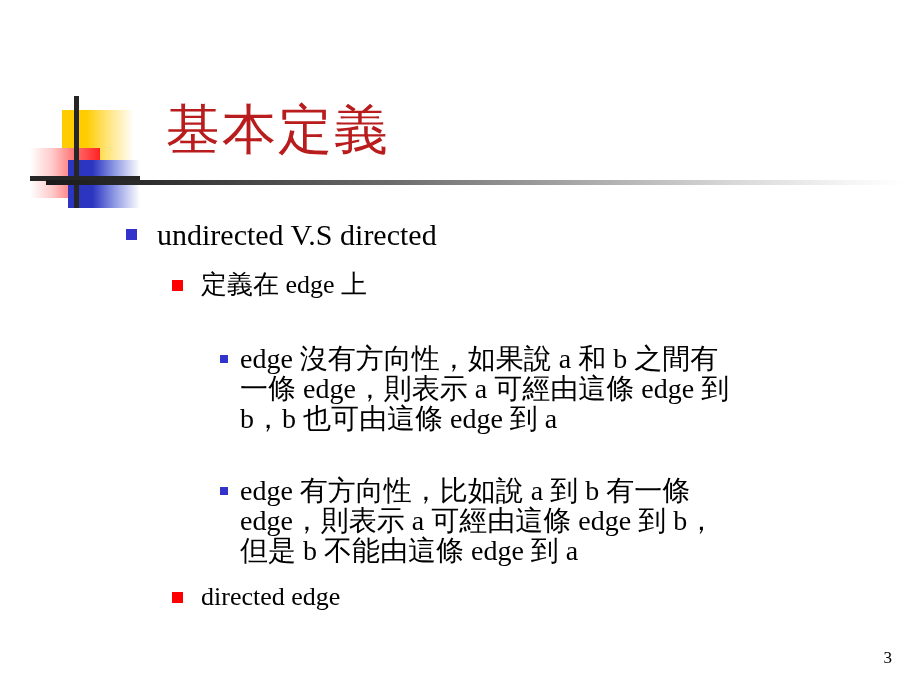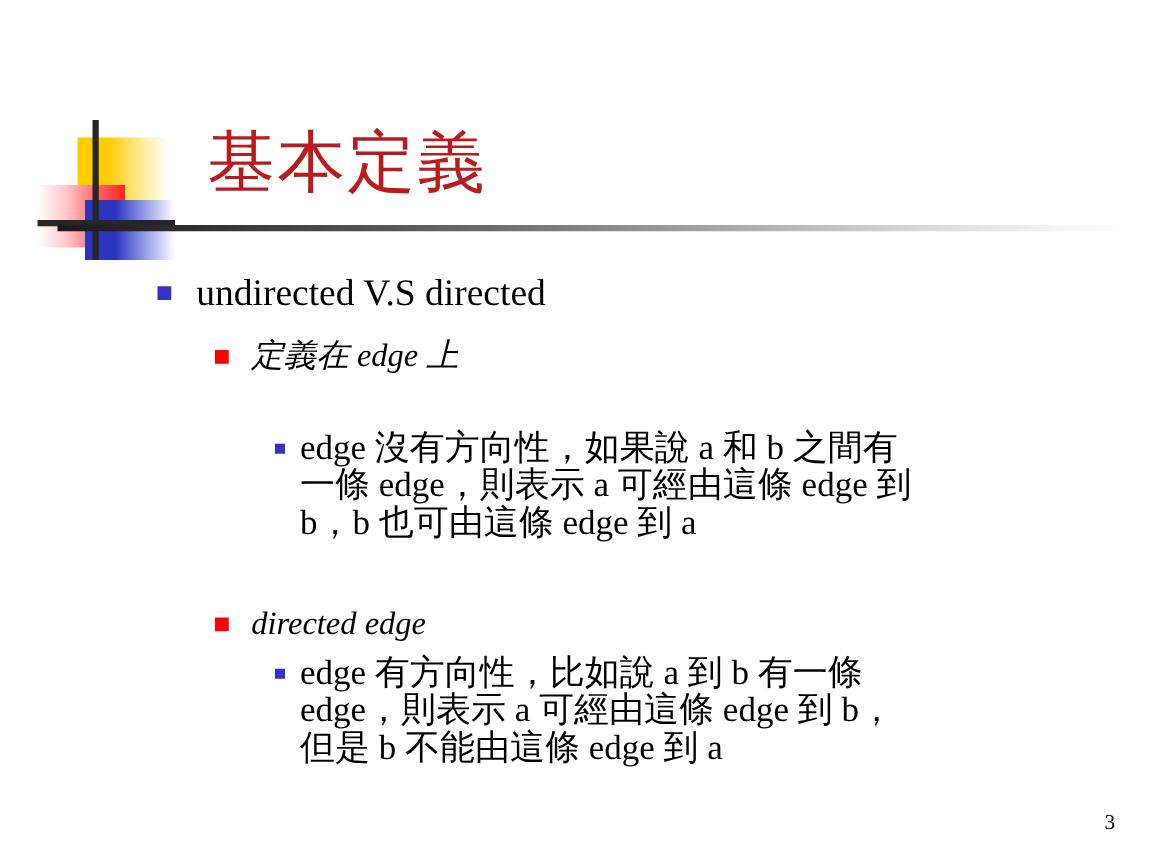--- a/index.html
+++ b/index.html
@@ -137,21 +137,20 @@
   }
   .lvl1 .txt {
     font-size: 30px;
     line-height: 38px;
   }
 
   
   .lvl2 {
     margin-left: 172px;
     margin-top: 14px;
-    font-style: italic;
   }
   .lvl2 .marker {
     width: 11px;
     height: 11px;
     background: #FF0000;
     margin-top: 12px;
     margin-right: 18px;
   }
   .lvl2 .txt {
     font-size: 26px;
@@ -221,27 +220,27 @@
     <div class="gap-md"></div>
 
 
     <div class="bullet-row lvl3">
       <span class="marker"></span>
       <span class="txt">edge 沒有方向性，如果說 a 和 b 之間有一條 edge，則表示 a 可經由這條 edge 到 b，b 也可由這條 edge 到 a</span>
     </div>
 
     <div class="gap-md"></div>
 
+    <div class="bullet-row lvl3">
+      <span class="marker"></span>
+      <span class="txt">edge 有方向性，比如說 a 到 b 有一條 edge，則表示 a 可經由這條 edge 到 b，但是 b 不能由這條 edge 到 a</span>
+    </div>
+
     <div class="bullet-row lvl2">
       <span class="marker"></span>
       <span class="txt">directed edge</span>
     </div>
 
-    <div class="bullet-row lvl3">
-      <span class="marker"></span>
-      <span class="txt">edge 有方向性，比如說 a 到 b 有一條 edge，則表示 a 可經由這條 edge 到 b，但是 b 不能由這條 edge 到 a</span>
-    </div>
-
   </div>
 
   <div id="page-number">3</div>
 
 </div>
 
 </body></html>

